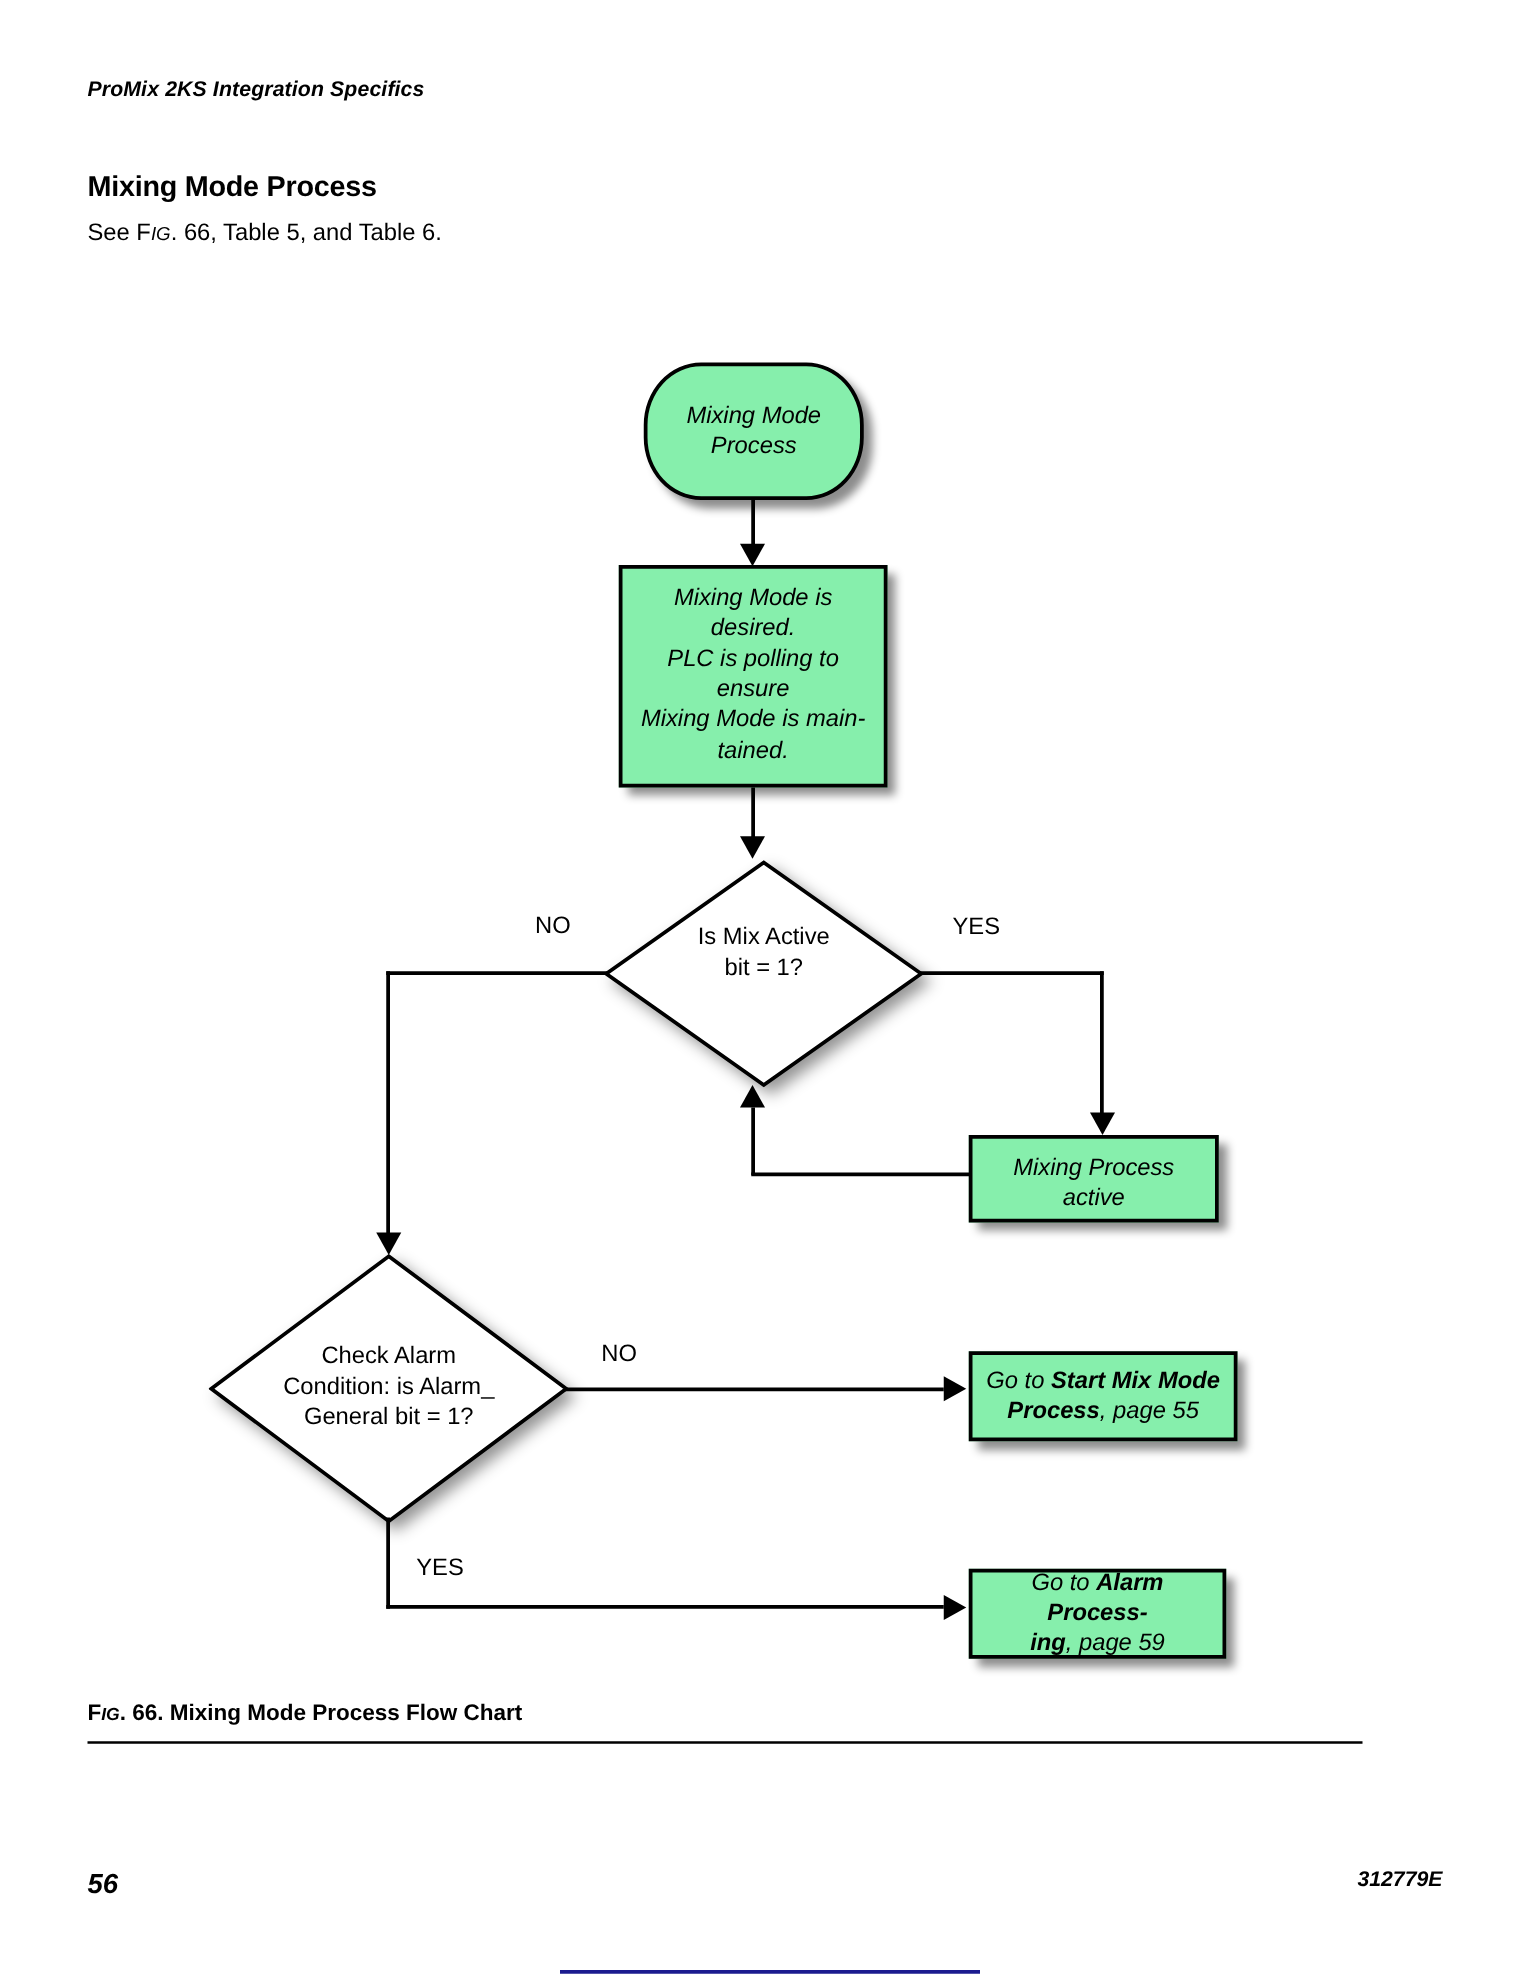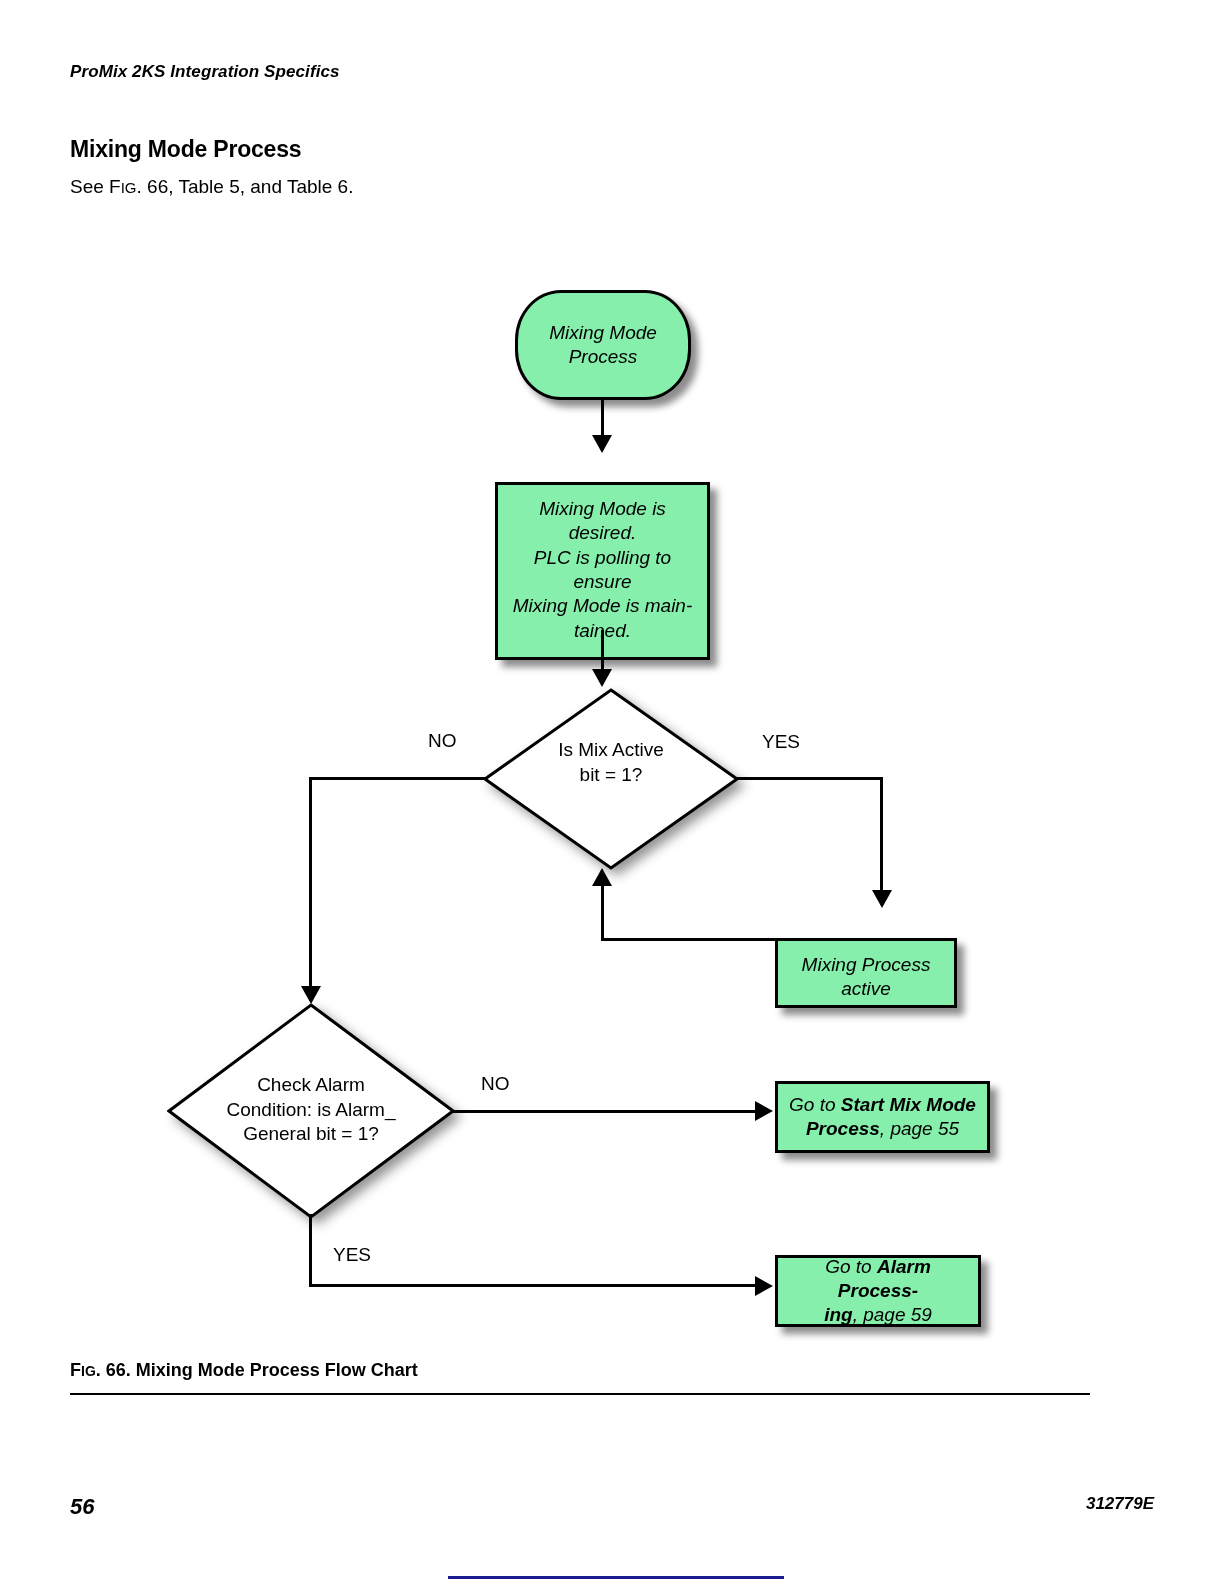--- a/index.html
+++ b/index.html
@@ -39,20 +39,21 @@
     letter-spacing: -0.2px;
   }
   .see-line {
     position: absolute;
     left: 70px;
     top: 176px;
     font-size: 19px;
   }
   .smallcap {
     font-size: 15px;
+    font-style: italic;
   }
 
   .fig-caption {
     position: absolute;
     left: 70px;
     top: 1360px;
     font-size: 18px;
     font-weight: bold;
   }
   .fig-caption .smallcap { font-size: 14px; }
@@ -106,21 +107,21 @@
     line-height: 1.28;
     text-align: center;
     font-style: italic;
   }
   .node .txt { padding: 0 10px; }
 
   .node.terminator {
     border-radius: 46px / 50px;
   }
   .node.center-v { align-items: center; }
-  .node.top-v    { align-items: flex-start; margin-top: 30px; }
+  .node.top-v    { align-items: flex-start; }
 
   .node.top-v .txt { padding-top: 12px; }
 
   
   .diamond-wrap { position: absolute; }
   .diamond-shape {
     position: absolute;
     left: 0; top: 0;
     width: 100%; height: 100%;
     filter: drop-shadow(6px 6px 6px rgba(0,0,0,0.42));
@@ -220,21 +221,21 @@
     <div class="edge-label" style="left:428px; top:730px;">NO</div>
     <div class="line-h" style="left:309px; top:777px; width:178px;"></div>
     <div class="line-v" style="left:309px; top:777px; height:212px;"></div>
     <div class="arrow down" style="left:301px; top:986px;"></div>
 
     <div class="edge-label" style="left:762px; top:731px;">YES</div>
     <div class="line-h" style="left:735px; top:777px; width:148px;"></div>
     <div class="line-v" style="left:880px; top:777px; height:116px;"></div>
     <div class="arrow down" style="left:872px; top:890px;"></div>
 
-    <div class="node top-v" style="left:775px; top:908px; width:182px; height:70px;">
+    <div class="node top-v" style="left:775px; top:908px; width:200px; height:70px;">
       <div class="txt">
         <span>Mixing Process active</span>
       </div>
     </div>
 
     <div class="line-h" style="left:601px; top:938px; width:176px;"></div>
     <div class="line-v" style="left:601px; top:886px; height:54px;"></div>
     <div class="arrow up" style="left:592px; top:868px;"></div>
 
     <div class="diamond-wrap" style="left:167px; top:1003px; width:288px; height:216px;">

